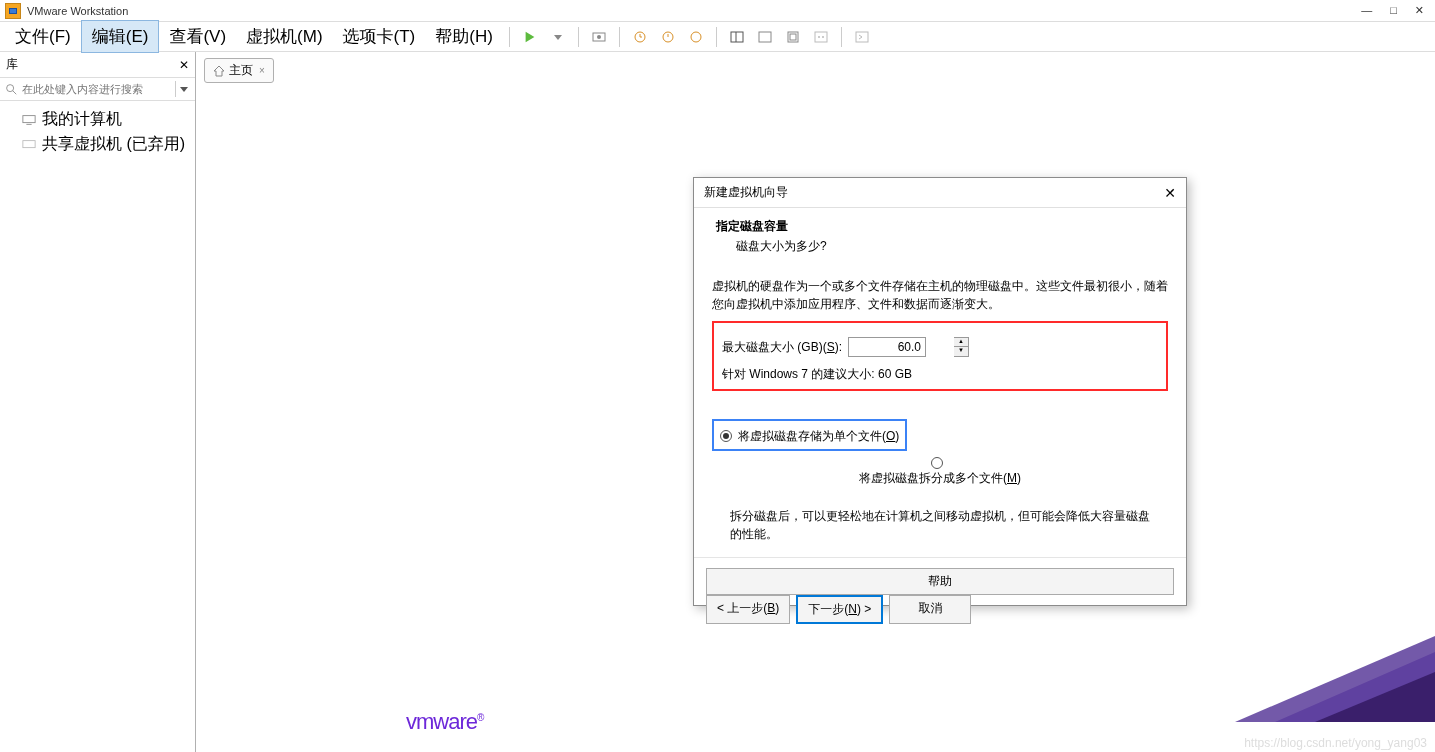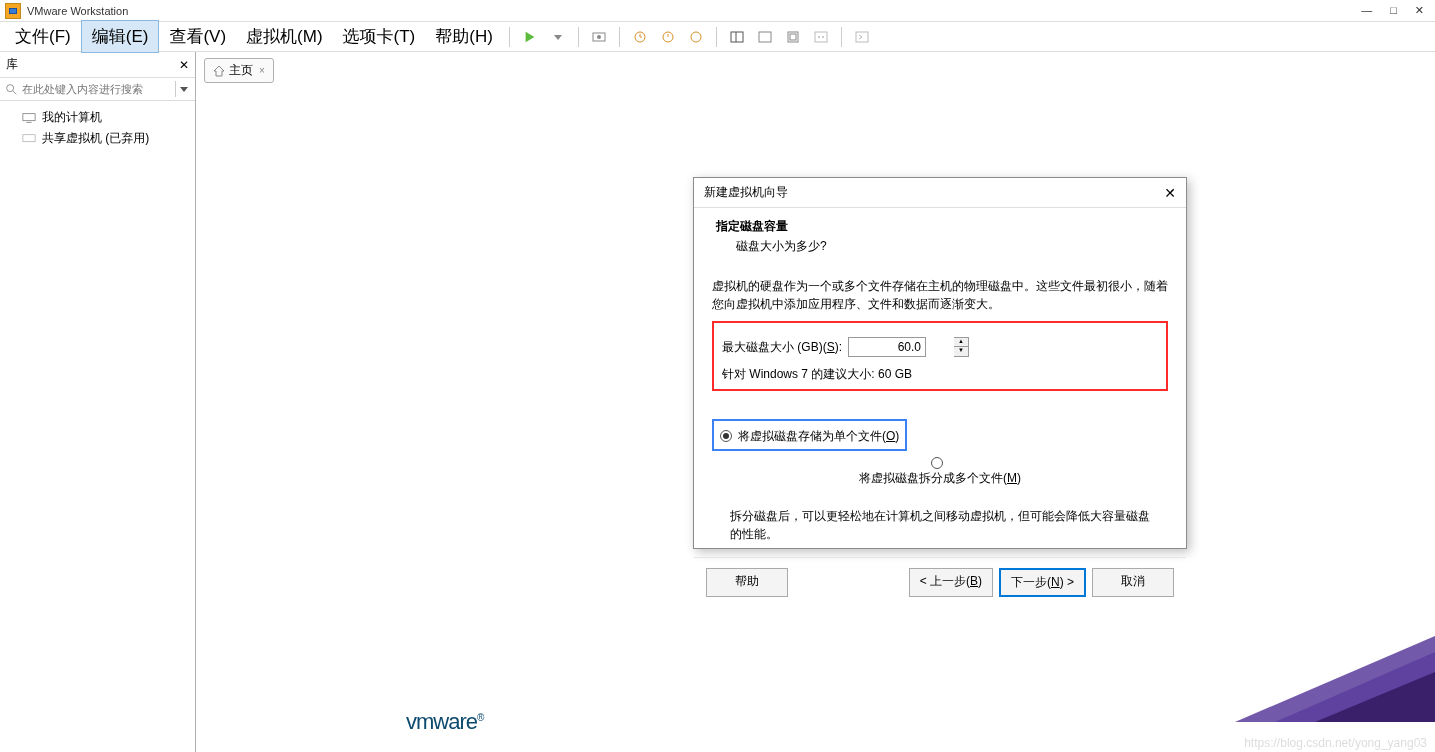--- a/index.html
+++ b/index.html
@@ -24,42 +24,42 @@
 
     
     .main { display: flex; height: 700px; }
     .sidebar { width: 196px; border-right: 1px solid #b0b0b0; display: flex; flex-direction: column; }
     .sidebar-header { display: flex; align-items: center; justify-content: space-between; padding: 4px 6px; border-bottom: 1px solid #ddd; font-size: 12px; }
     .sidebar-close { cursor: pointer; font-size: 12px; }
     .search-row { display: flex; align-items: center; padding: 3px 4px; border-bottom: 1px solid #ddd; }
     .search-icon { width: 14px; height: 14px; margin-right: 4px; }
     .search-input { border: none; outline: none; font-size: 11px; flex: 1; color: #888; background: transparent; }
     .search-dropdown { width: 16px; height: 16px; border-left: 1px solid #ccc; display: flex; align-items: center; justify-content: center; cursor: pointer; }
-    .tree { padding: 6px 8px; font-size: 12px; }
+    .tree { padding: 6px 8px; font-size: 16px; }
     .tree-item { display: flex; align-items: center; padding: 2px 0 2px 14px; cursor: pointer; }
     .tree-icon { width: 14px; height: 12px; margin-right: 6px; }
 
     .content { flex: 1; position: relative; background: #fff; }
     .tab-row { display: flex; align-items: center; padding: 6px 8px; }
     .tab { display: flex; align-items: center; border: 1px solid #b0b0b0; border-radius: 3px; padding: 3px 8px; font-size: 12px; background: #fafafa; }
     .home-icon { width: 12px; height: 12px; margin-right: 4px; }
     .tab-close { margin-left: 6px; font-size: 10px; color: #888; cursor: pointer; }
 
     
     .server-box { position: absolute; right: 410px; top: 180px; width: 140px; padding: 20px 10px; border: 1px solid #d0d0d0; border-radius: 4px; background: #fff; text-align: center; font-size: 12px; z-index: 1; }
     .server-arrow { font-size: 20px; display: block; }
-    .vmware-logo { position: absolute; left: 210px; bottom: 17px; font-size: 22px; color: #0c4a6e; letter-spacing: -1px; }
+    .vmware-logo { position: absolute; left: 210px; bottom: 17px; font-size: 22px; color: #6d28d9; letter-spacing: -1px; }
     .vmware-logo sup { font-size: 10px; }
     .corner-shape { position: absolute; right: 0; bottom: 30px; width: 0; height: 0; border-left: 200px solid transparent; border-bottom: 86px solid #5b3c9a; opacity: 0.85; }
     .corner-shape2 { position: absolute; right: 0; bottom: 30px; width: 0; height: 0; border-left: 120px solid transparent; border-bottom: 50px solid #3a1f6b; }
     .corner-shape3 { position: absolute; right: 0; bottom: 30px; width: 0; height: 0; border-left: 160px solid transparent; border-bottom: 70px solid #7b5dc2; }
     .watermark { position: absolute; right: 8px; bottom: 2px; font-size: 12px; color: #ddd; }
 
     
-    .dialog { position: absolute; left: 497px; top: 125px; width: 494px; height: 372px; border: 1px solid #8b8b8b; background: #fff; box-shadow: 3px 3px 10px rgba(0,0,0,0.25); z-index: 10; display: flex; flex-direction: column; }
+    .dialog { position: absolute; left: 497px; top: 125px; width: 494px; height: 429px; border: 1px solid #8b8b8b; background: #fff; box-shadow: 3px 3px 10px rgba(0,0,0,0.25); z-index: 10; display: flex; flex-direction: column; }
     .dialog-title { display: flex; align-items: center; justify-content: space-between; padding: 6px 10px; font-size: 12px; border-bottom: 1px solid #e0e0e0; }
     .dialog-close { cursor: pointer; font-size: 14px; }
     .dialog-header { padding: 10px 20px 8px 22px; font-size: 12px; }
     .dialog-header-title { font-weight: bold; font-size: 12px; margin-bottom: 3px; }
     .dialog-header-sub { padding-left: 20px; }
     .dialog-body { padding: 14px 18px; font-size: 12px; line-height: 1.5; flex: 1; }
     .dialog-body p { margin-bottom: 4px; }
     .field-row { display: flex; align-items: center; margin-top: 8px; }
     .field-label { margin-right: 6px; }
     .spinner { display: flex; align-items: center; gap: 28px; }
@@ -67,21 +67,21 @@
     .spinner-btns { display: flex; flex-direction: column; border: 1px solid #999; border-left: none; }
     .spinner-btn { width: 14px; height: 9px; font-size: 6px; line-height: 7px; text-align: center; cursor: pointer; background: #f0f0f0; border-bottom: 1px solid #999; }
     .spinner-btn:last-child { border-bottom: none; }
     .hint { margin-top: 8px; }
     .highlight-box { border: 2px solid #ff2a2a; padding: 6px 8px; margin-top: 8px; }
     .highlight-box2 { border: 2px solid #3b82f6; padding: 4px 6px; margin-top: 28px; display: inline-block; }
     .radio-row { display: flex; align-items: center; margin-top: 2px; }
     .radio { width: 12px; height: 12px; border: 1px solid #555; border-radius: 50%; margin-right: 6px; display: flex; align-items: center; justify-content: center; cursor: pointer; }
     .radio.checked::after { content: ''; width: 6px; height: 6px; background: #333; border-radius: 50%; }
     .radio-note { padding-left: 18px; margin-top: 20px; line-height: 1.5; max-width: 440px; }
-    .dialog-buttons { display: flex; justify-content: space-between; padding: 10px 12px 12px; border-top: 1px solid #e5e5e5; }
+    .dialog-buttons { display: flex; justify-content: space-between; padding: 10px 12px 12px; border-top: 1px solid #e5e5e5; flex-direction: column; }
     .btn { min-width: 82px; padding: 4px 10px; font-size: 12px; background: #f4f4f4; border: 1px solid #aaa; cursor: pointer; text-align: center; }
     .btn.primary { border: 2px solid #0078d7; }
     .btn-group-right { display: flex; gap: 6px; }
     .underline { text-decoration: underline; }
   </style>
 </head>
 <body>
 
 <div class="titlebar">
   <div class="titlebar-icon">

